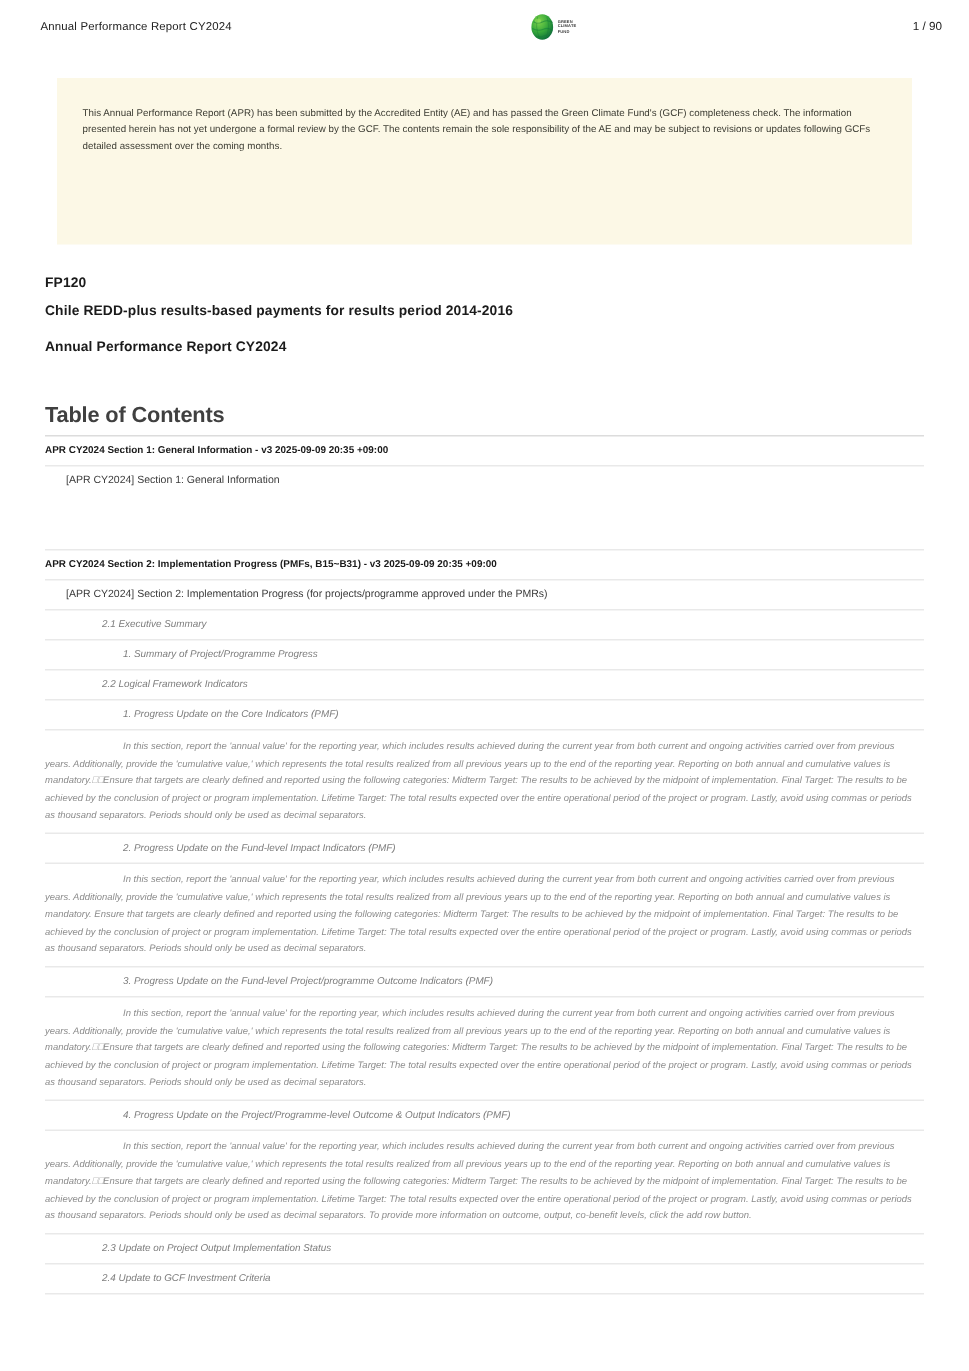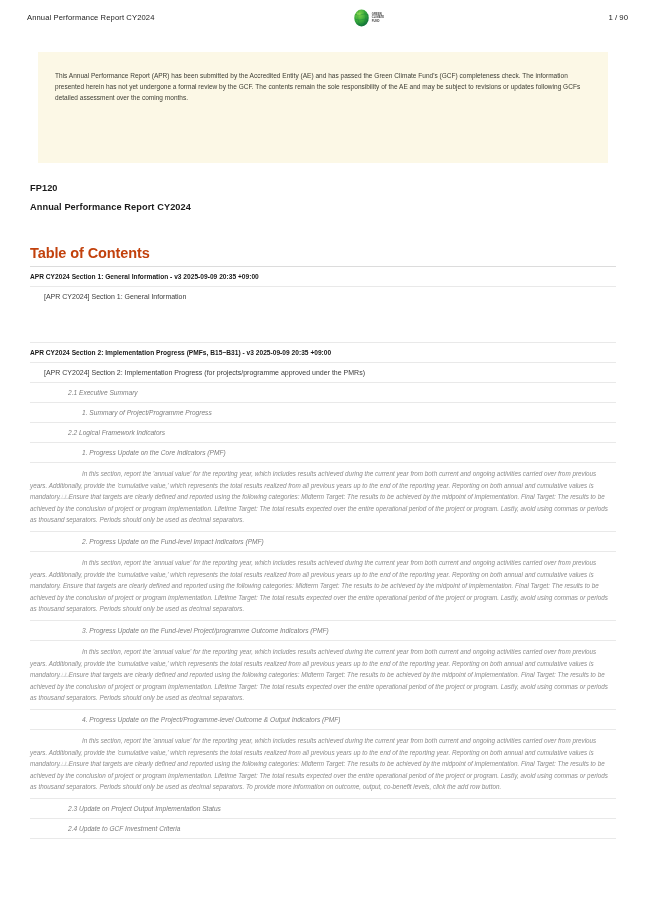--- a/index.html
+++ b/index.html
@@ -96,21 +96,21 @@
   .title-block .t-name   { margin-bottom: 11px; }
   .title-block .t-report { margin-bottom: 0; }
 
   
   .toc {
     margin: 31px 30px 0 30px;
   }
   .toc-title {
     font-size: 14.5px;
     font-weight: bold;
-    color: #c2410c;
+    color: #404040;
     letter-spacing: -0.1px;
     padding-bottom: 5px;
     margin-bottom: 0;
   }
 
   .toc-row {
     border-top: 1px solid #e9e9e9;
     box-sizing: border-box;
     display: block;
   }
@@ -189,20 +189,21 @@
 
   <div class="hdr-right">1 / 90</div>
 </div>
 
 <div class="disclaimer">
   <p>This Annual Performance Report (APR) has been submitted by the Accredited Entity (AE) and has passed the Green Climate Fund's (GCF) completeness check. The information presented herein has not yet undergone a formal review by the GCF. The contents remain the sole responsibility of the AE and may be subject to revisions or updates following GCFs detailed assessment over the coming months.</p>
 </div>
 
 <div class="title-block">
   <div class="t-line t-fp">FP120</div>
+  <div class="t-line t-name">Chile REDD-plus results-based payments for results period 2014-2016</div>
   <div class="t-line t-report">Annual Performance Report CY2024</div>
 </div>
 
 <div class="toc">
   <div class="toc-title">Table of Contents</div>
   <div id="toc-rows">
       <div class="toc-row row-section">APR CY2024 Section 1: General Information - v3 2025-09-09 20:35 +09:00</div>
       <div class="toc-row row-l1">[APR CY2024] Section 1: General Information</div>
       <div style="height: 36px;"></div>
       <div class="toc-row row-section">APR CY2024 Section 2: Implementation Progress (PMFs, B15~B31) - v3 2025-09-09 20:35 +09:00</div>

